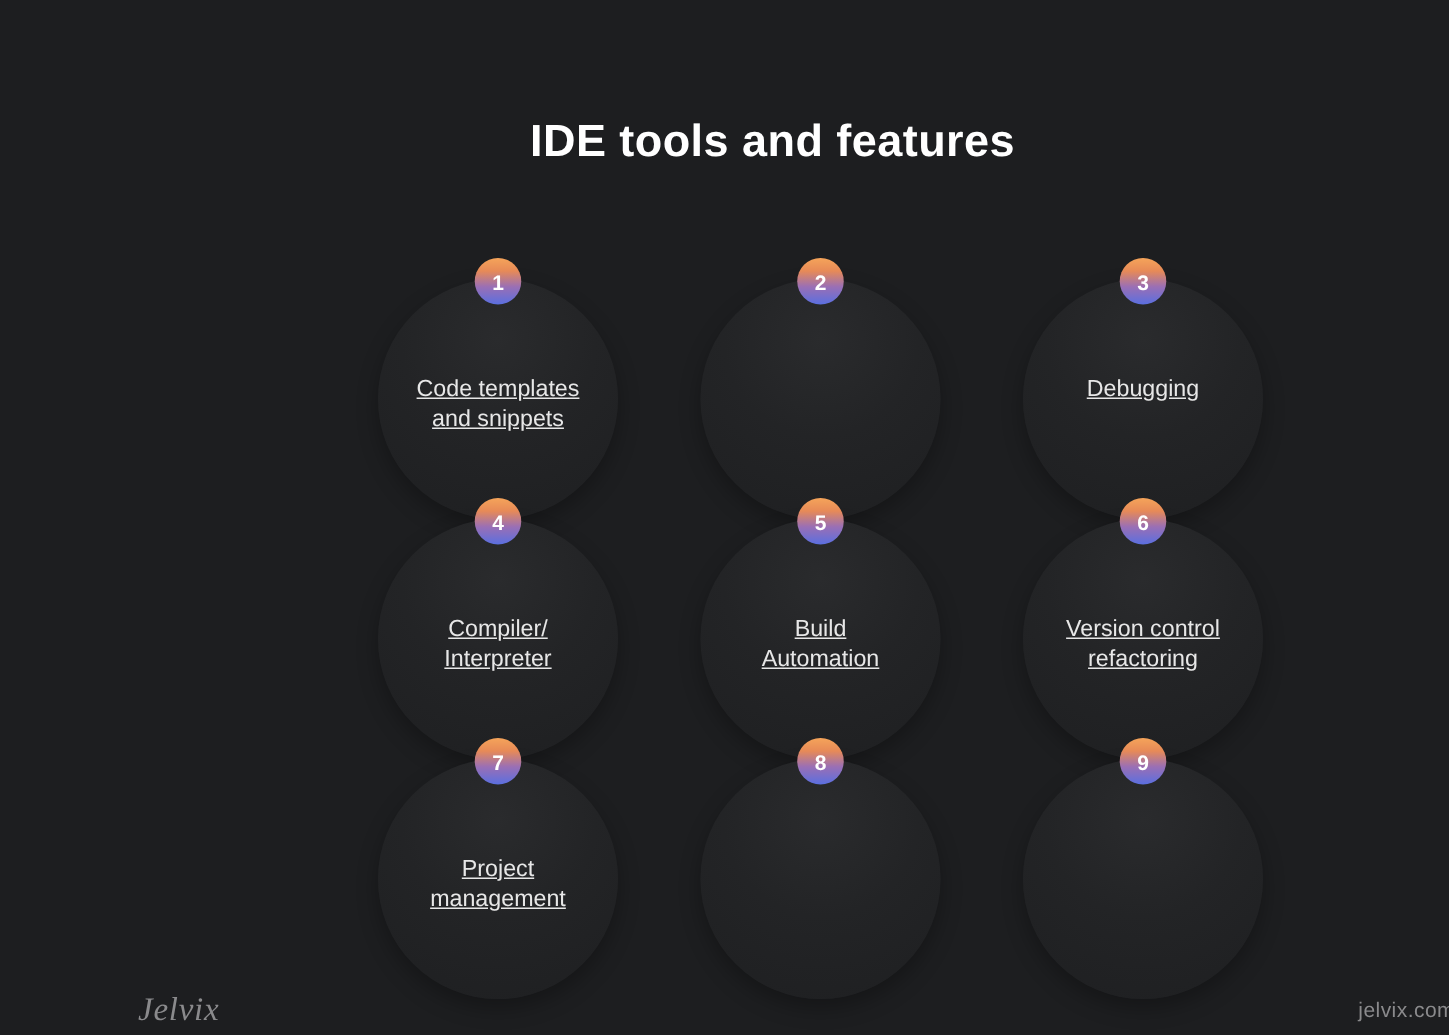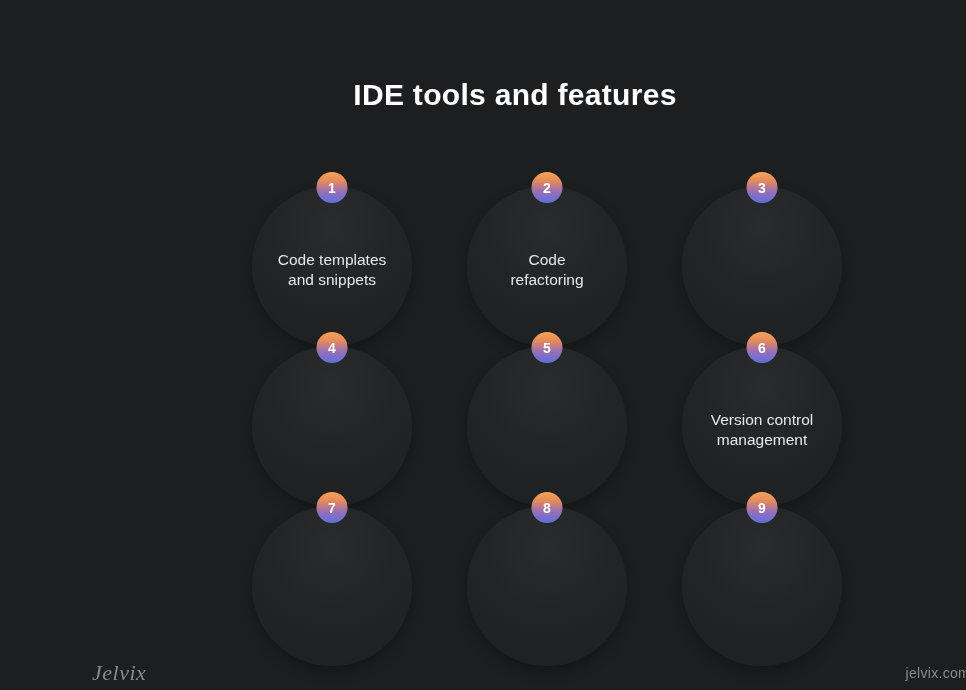--- a/index.html
+++ b/index.html
@@ -70,20 +70,21 @@
       left: 0;
       width: 100%;
       text-align: center;
       color: #e7e7e7;
       font-size: 15.5px;
       font-weight: 400;
       line-height: 1.3;
       z-index: 2;
       padding: 0 8px;
       white-space: pre-line;
+      text-decoration: underline;
     }
     .footer {
       position: absolute;
       bottom: 4px;
       left: 0;
       width: 100%;
       padding: 0 28px;
       display: flex;
       justify-content: space-between;
       align-items: center;
@@ -111,44 +112,49 @@
 <div class="grid">
   <div class="feature-item">
     <div class="circle-bg"></div>
     <div class="number-badge">1</div>
     <div class="feature-label">Code templates
 and snippets</div>
   </div>
   <div class="feature-item">
     <div class="circle-bg"></div>
     <div class="number-badge">2</div>
-    <div class="feature-label">Code
-refactoring</div>
   </div>
   <div class="feature-item">
     <div class="circle-bg"></div>
     <div class="number-badge">3</div>
+    <div class="feature-label">Debugging</div>
   </div>
   <div class="feature-item">
     <div class="circle-bg"></div>
     <div class="number-badge">4</div>
+    <div class="feature-label">Compiler/
+Interpreter</div>
   </div>
   <div class="feature-item">
     <div class="circle-bg"></div>
     <div class="number-badge">5</div>
+    <div class="feature-label">Build
+Automation</div>
   </div>
   <div class="feature-item">
     <div class="circle-bg"></div>
     <div class="number-badge">6</div>
     <div class="feature-label">Version control
-management</div>
+refactoring</div>
   </div>
   <div class="feature-item">
     <div class="circle-bg"></div>
     <div class="number-badge">7</div>
+    <div class="feature-label">Project
+management</div>
   </div>
   <div class="feature-item">
     <div class="circle-bg"></div>
     <div class="number-badge">8</div>
   </div>
   <div class="feature-item">
     <div class="circle-bg"></div>
     <div class="number-badge">9</div>
   </div>
 </div>

